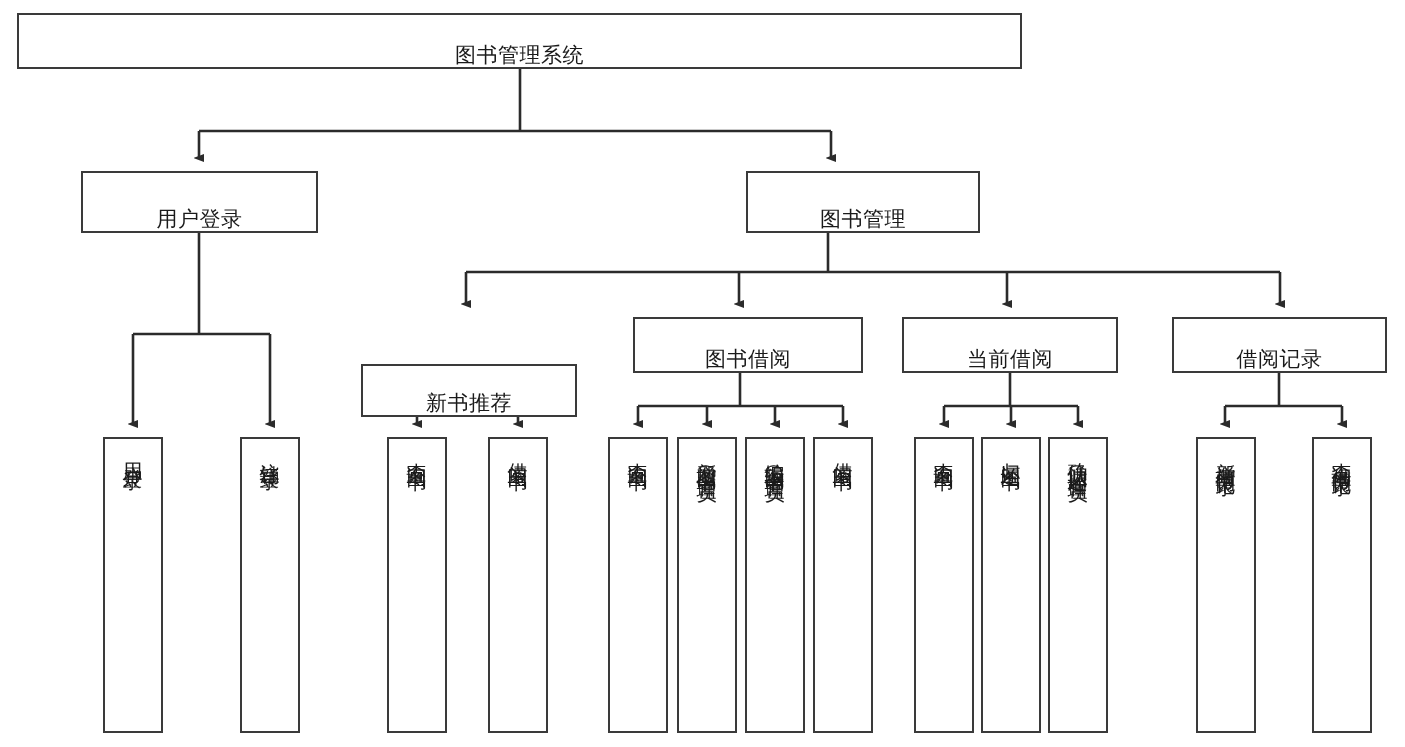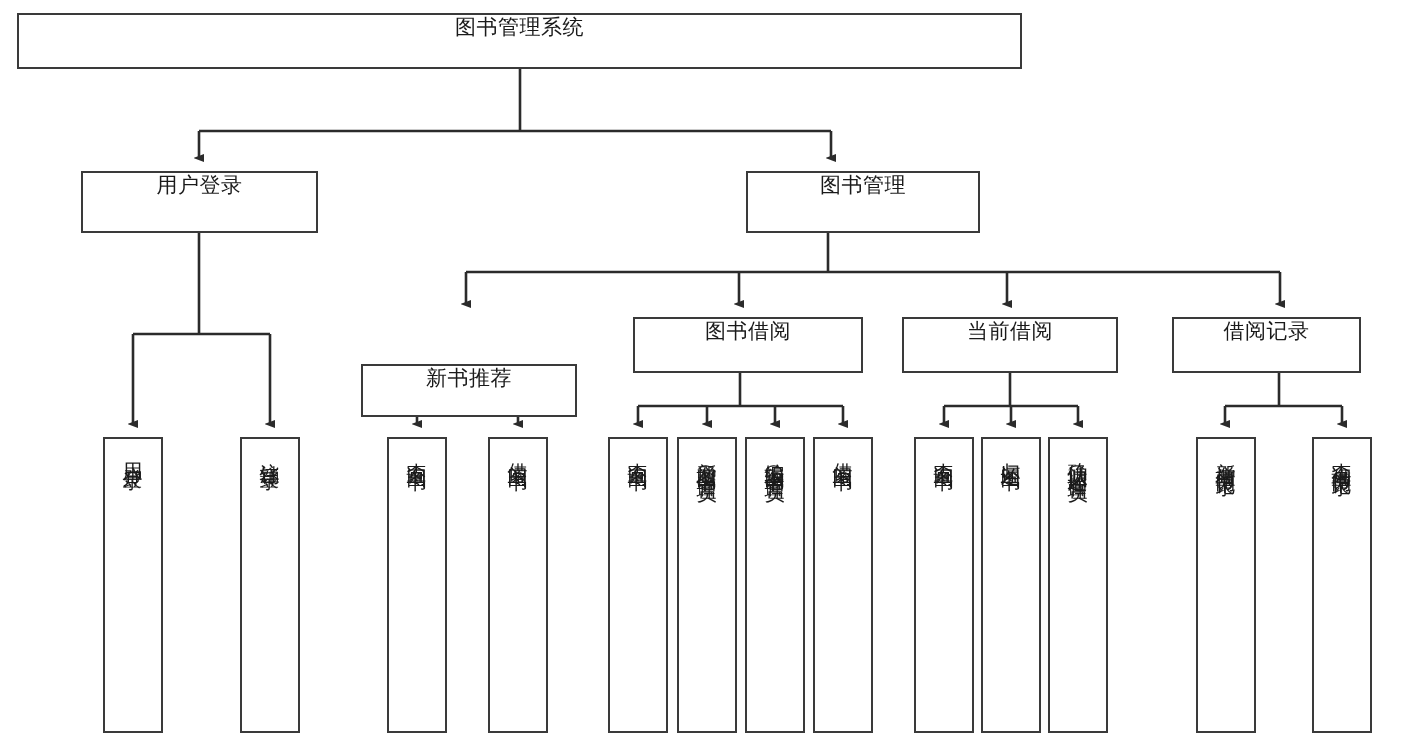--- a/index.html
+++ b/index.html
@@ -24,21 +24,21 @@
     width: 1405px;
     height: 747px;
   }
   .node {
     position: absolute;
     box-sizing: border-box;
     border: 2px solid #3a3a3a;
     background: #ffffff;
     color: #1a1a1a;
     display: flex;
-    align-items: flex-start;
+    align-items: flex-end;
     justify-content: center;
     z-index: 3;
   }
   .node .lbl {
     font-size: 21px;
     line-height: 1.15;
     letter-spacing: 0.5px;
     white-space: nowrap;
     text-align: center;
   }
@@ -133,21 +133,21 @@
 
   <div class="node" style="left:361px; top:317px; width:216px; height:53px;margin-top:47px;">
     <span class="lbl">新书推荐</span>
   </div>
   <div class="node" style="left:633px; top:317px; width:230px; height:56px;">
     <span class="lbl">图书借阅</span>
   </div>
   <div class="node" style="left:902px; top:317px; width:216px; height:56px;">
     <span class="lbl">当前借阅</span>
   </div>
-  <div class="node" style="left:1172px; top:317px; width:189px; height:56px;">
+  <div class="node" style="left:1172px; top:317px; width:215px; height:56px;">
     <span class="lbl">借阅记录</span>
   </div>
 
   <div class="node leaf" style="left:103px; top:437px; width:60px; height:296px;">
     <span class="lbl">用户登录</span>
   </div>
   <div class="node leaf" style="left:240px; top:437px; width:60px; height:296px;">
     <span class="lbl">注销登录</span>
   </div>
 

